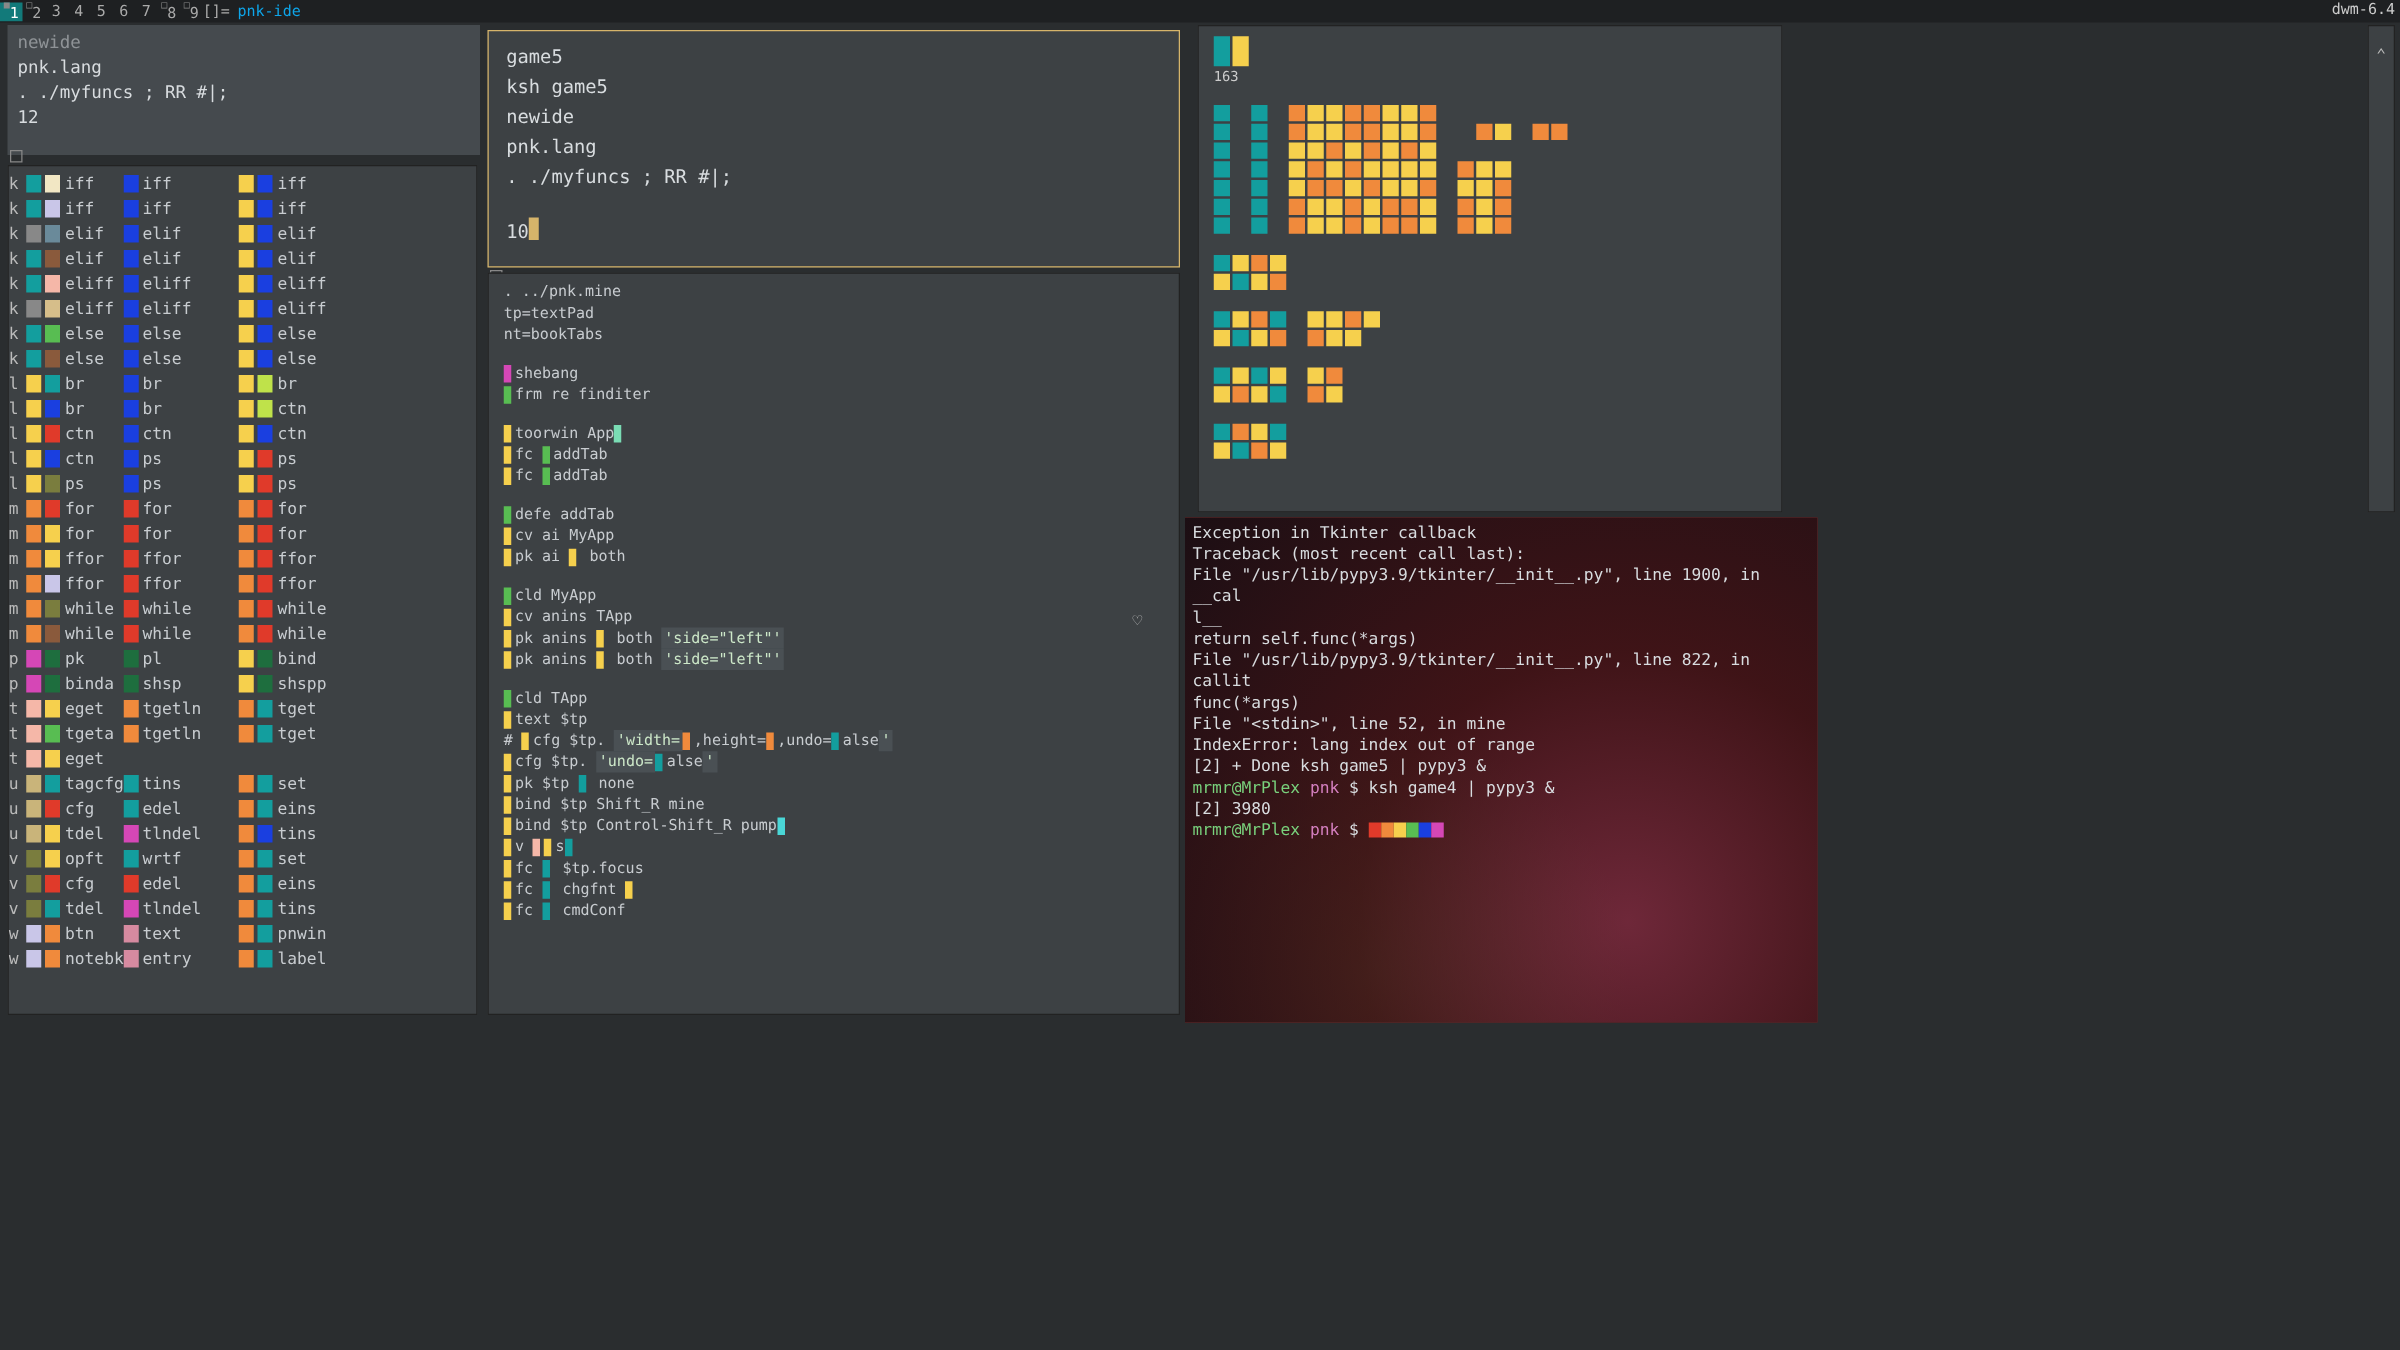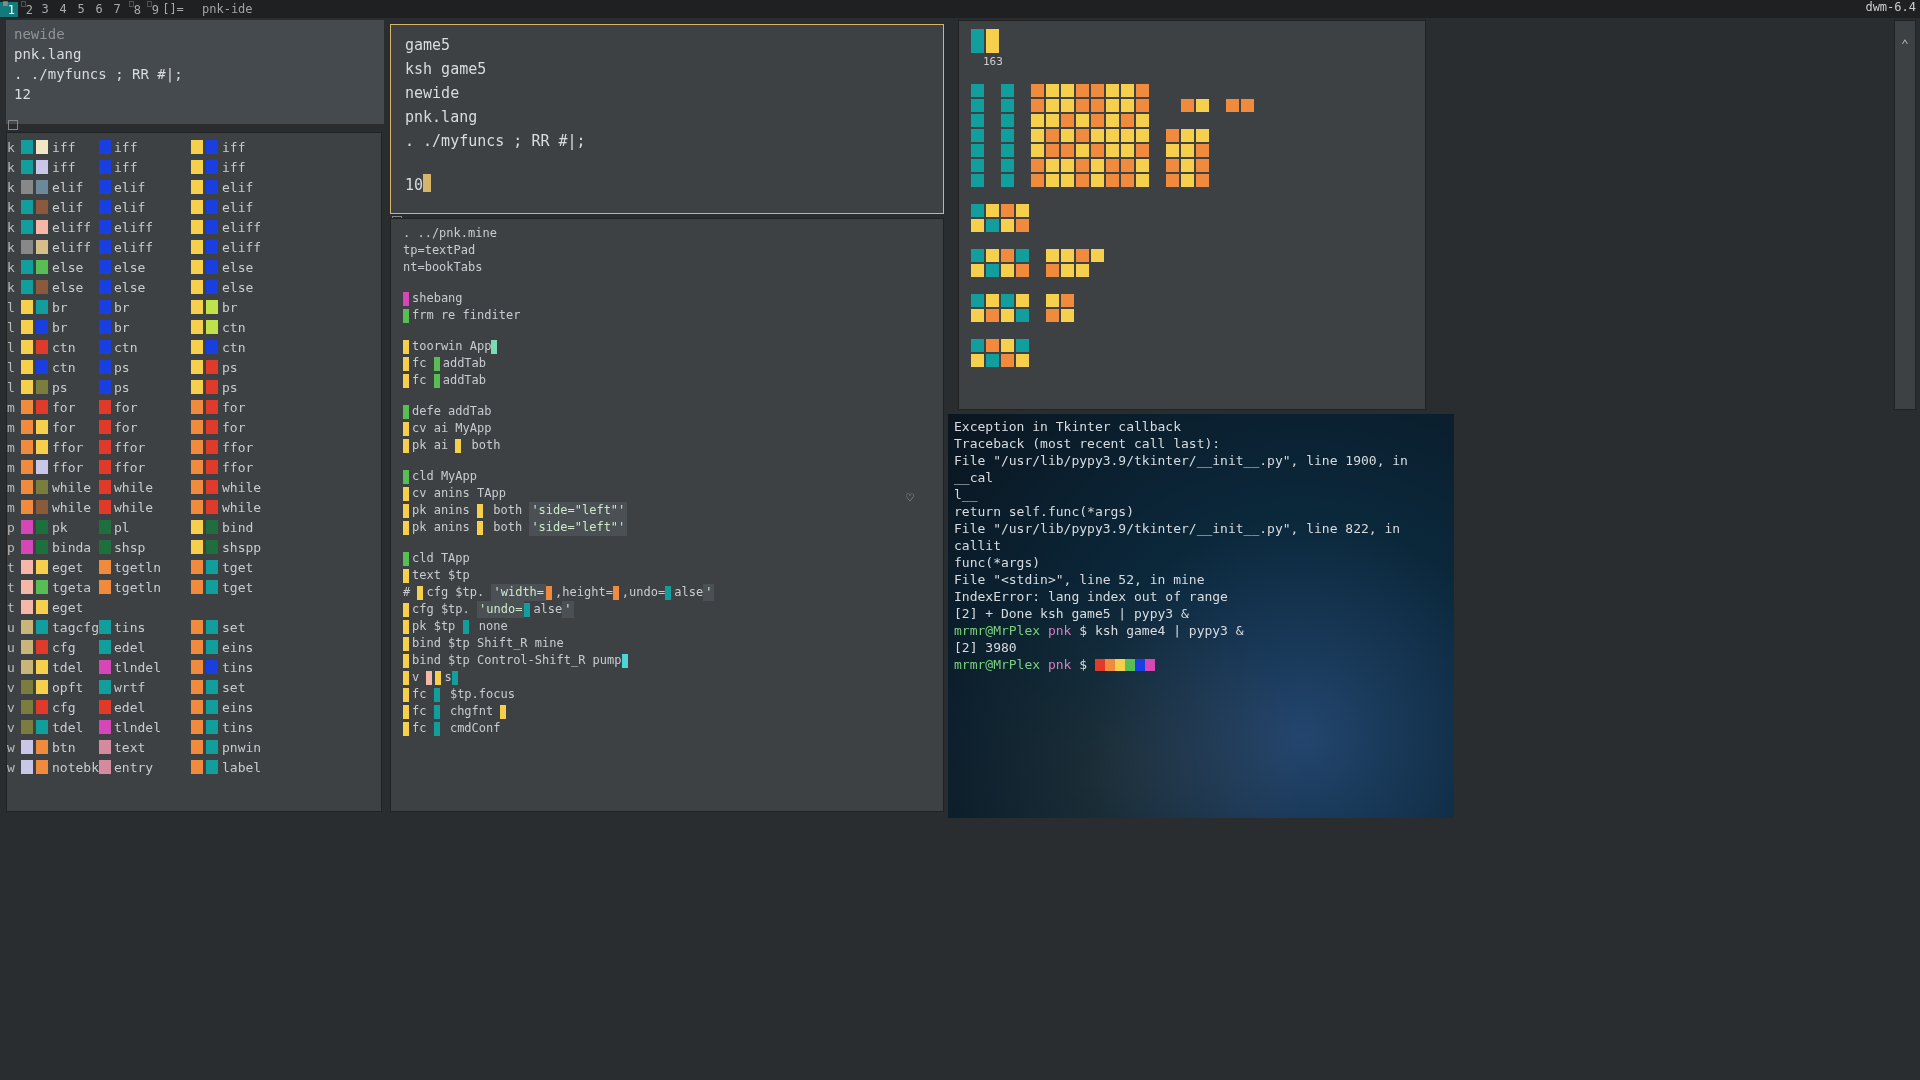--- a/index.html
+++ b/index.html
@@ -2,21 +2,21 @@
 <html><head>
 <meta charset="utf-8">
 <style>
   html,body{margin:0;padding:0;width:1456px;height:816px;background:#2a2d2f;font-family:monospace;font-size:13px;color:#c8ccd0;overflow:hidden}
   
   .topbar{position:absolute;top:0;left:0;right:0;height:18px;background:#1e2022;display:flex;align-items:center;font-size:12px;color:#aaa}
   .tag{width:18px;text-align:center;position:relative}
   .tag sup{font-size:8px;position:relative;top:-3px;color:#888}
   .tag.sel{background:#127a7a;color:#fff}
   .lay{width:22px;text-align:center}
-  .title{margin-left:18px;color:#a3a3a3}
+  .title{margin-left:6px;color:#0ea5e9}
   .wm{position:absolute;right:4px;top:0;color:#ccc}
   
   .pane{position:absolute;background:#3d4144;border:1px solid #222}
   .header{position:absolute;background:#454a4e;color:#d8dcdf;padding:4px 8px;line-height:20px;font-size:14px}
   
   .symlist{position:absolute;top:0;left:0;right:0;bottom:0;overflow:hidden}
   .cols{display:flex;padding-top:4px}
   .col{width:92px}
   .row{display:flex;align-items:center;height:20px}
   .letter{width:14px;color:#bbb;font-size:13px}
@@ -31,21 +31,21 @@
   .cl{display:flex;align-items:center;height:17px;white-space:pre}
   .bar{display:inline-block;width:6px;height:14px;margin-right:3px;vertical-align:middle}
   .quote{ background:#4a5054;color:#cde8c9;padding:0 2px}
   .hl{background:#4a5054;padding:0 2px}
   
   .mini{position:absolute}
   .mrow{display:flex;gap:2px;margin-bottom:2px}
   .cell{width:13px;height:13px}
   .tall .cell{height:24px}
   
-  .term{position:absolute;background:#0c4a6e;color:#d8dcdf;font-size:13px;line-height:17px;padding:4px 6px;overflow:hidden}
+  .term{position:absolute;background:#7f1d1d;color:#d8dcdf;font-size:13px;line-height:17px;padding:4px 6px;overflow:hidden}
   .term::before{content:"";position:absolute;inset:0;background:
      radial-gradient(circle at 70% 80%, rgba(80,60,110,.35), rgba(10,12,18,.55) 45%, rgba(10,12,18,.85)),
      radial-gradient(circle at 30% 90%, rgba(160,120,60,.25), transparent 40%);
      z-index:0}
   .term > div{position:relative;z-index:1}
   .err{color:#d8dcdf}
   .prompt2{color:#79d17c}
   .host{color:#d47fbf}
   .nyan{display:inline-block}
   .nyan span{display:inline-block;width:10px;height:12px;vertical-align:-2px}
@@ -627,21 +627,21 @@
 </div>
 
 <span class="heart" style="top:490px;left:906px">♡</span>
 
 <div class="pane" style="top:20px;left:958px;width:466px;height:388px">
   <div class="mini" style="top:8px;left:12px">
     <div class="mrow tall">
       <span class="cell c-teal"></span>
         <span class="cell c-yel"></span>
     </div>
-    <div style="font-size:11px;color:#ccc;margin:2px 0 16px 12px">163</div>
+    <div style="font-size:11px;color:#ccc;margin:2px 0 16px 0">163</div>
     <div id="minirows">
         <div class="mrow">
           <span class="cell c-teal"></span>
           <span class="cell " style="background: transparent;"></span>
           <span class="cell c-teal"></span>
           <span class="cell " style="background: transparent;"></span>
           <span class="cell c-or"></span>
           <span class="cell c-yel"></span>
           <span class="cell c-yel"></span>
           <span class="cell c-or"></span>

